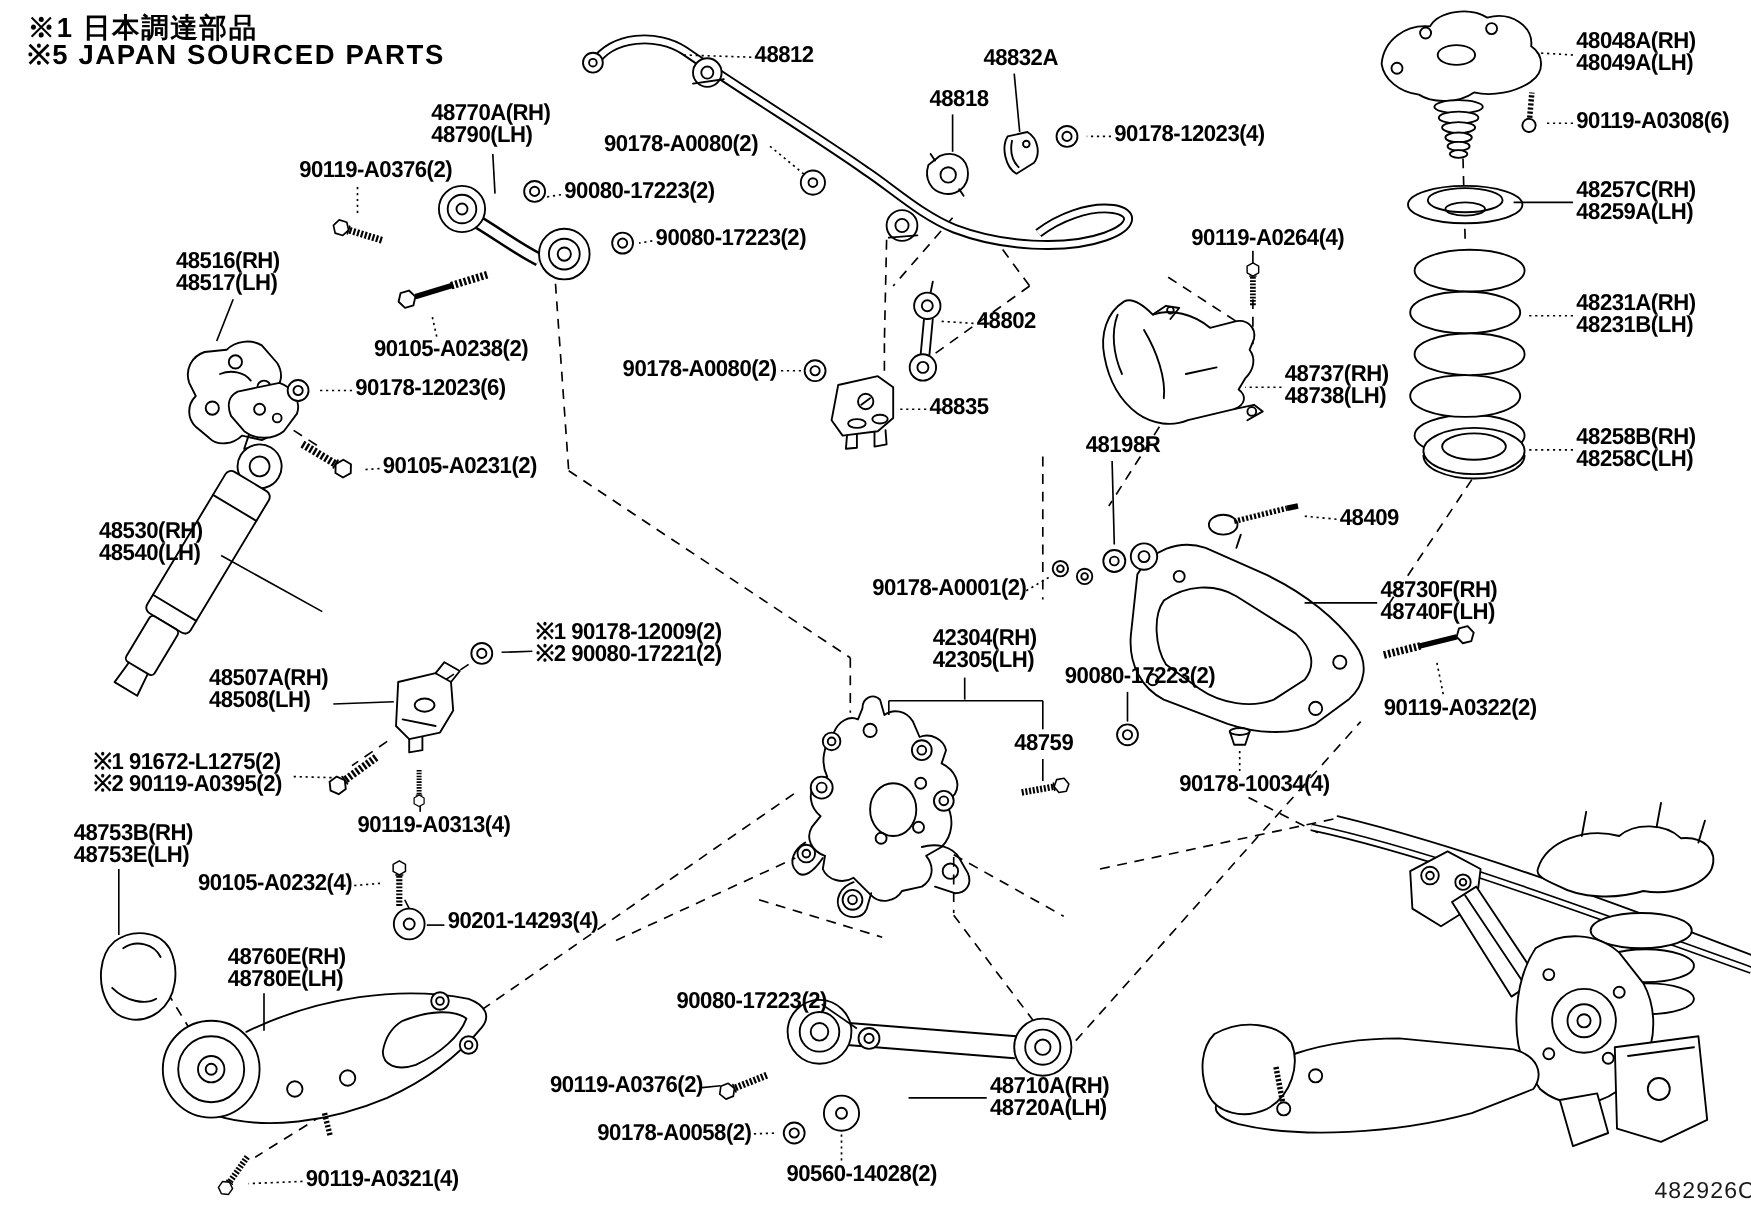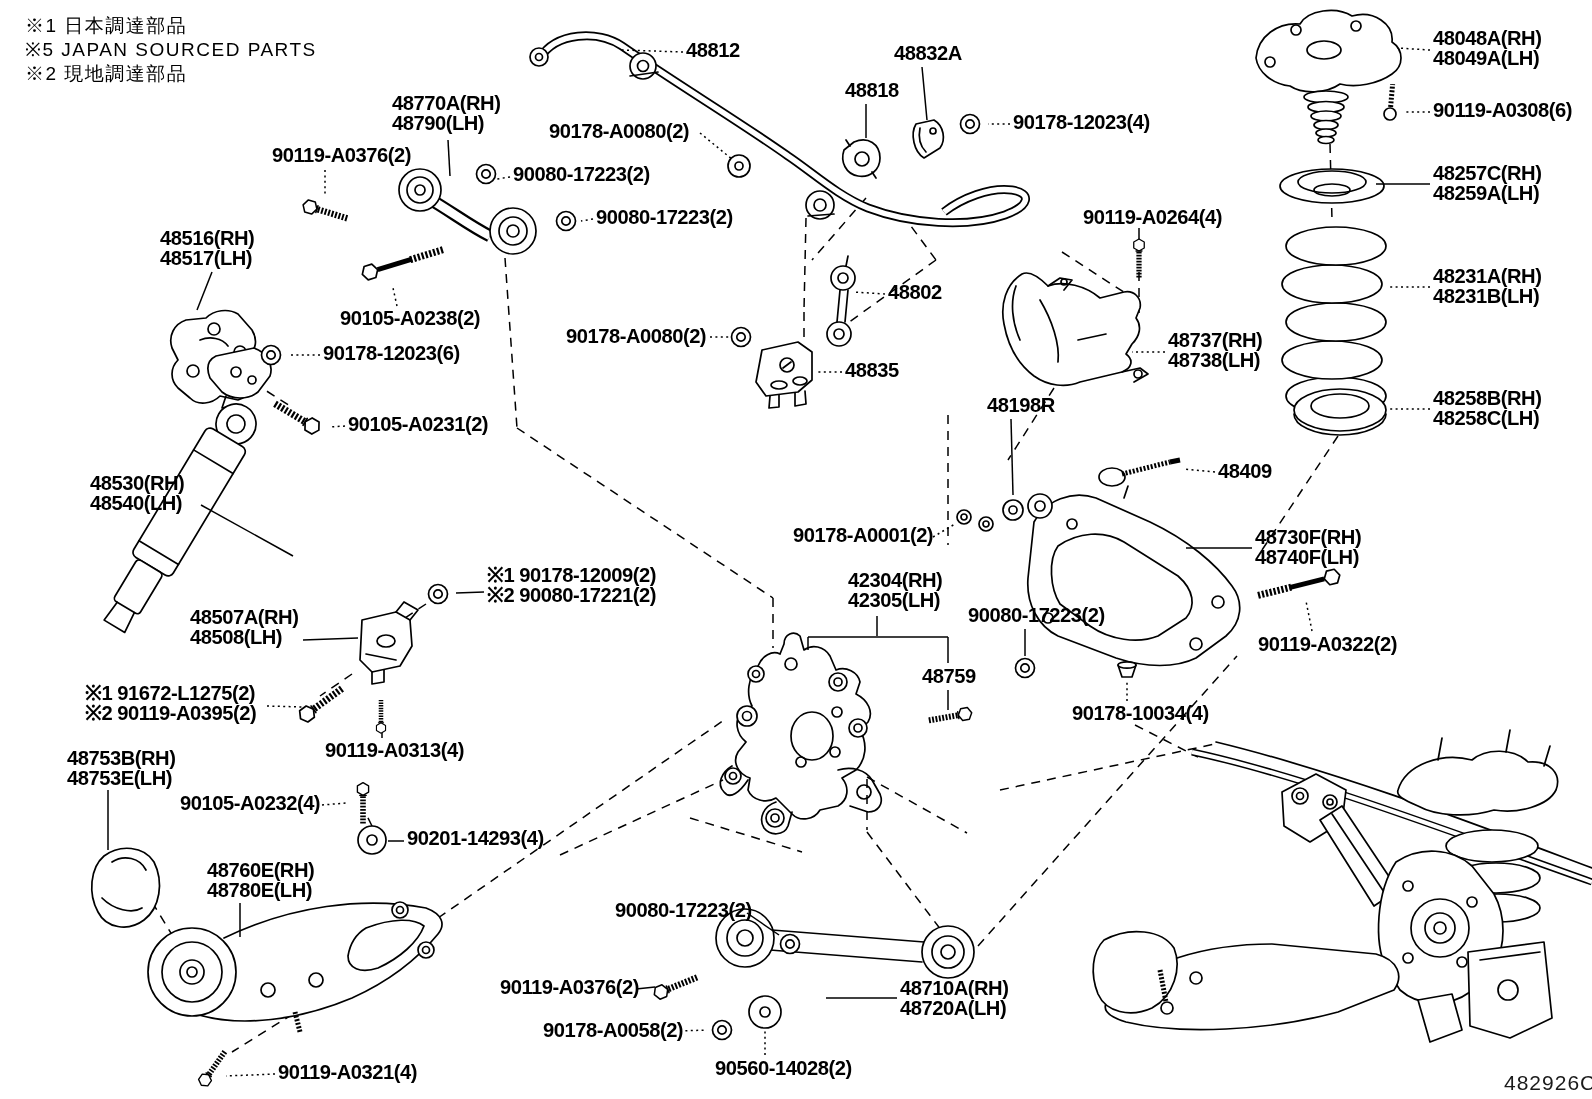--- a/index.html
+++ b/index.html
@@ -11,22 +11,22 @@
   .t1{stroke:#000;fill:none;}
   .t2{stroke:#fff;fill:none;}
   .dash{stroke:#000;stroke-width:1.5;fill:none;stroke-dasharray:9 7;}
   .lead{stroke:#000;stroke-width:1.5;fill:none;}
   .lead.dotted{stroke-dasharray:2 3.4;}
   .thread{stroke:#000;stroke-width:7;stroke-dasharray:2.2 1.8;fill:none;}
   .thread2{stroke:#000;stroke-width:5;stroke-dasharray:2 1.7;fill:none;}
   .shank{stroke:#000;stroke-width:5;fill:none;}
   .plabel{position:absolute;font-weight:bold;font-size:21px;line-height:20px;
           letter-spacing:-0.5px;white-space:nowrap;transform:scaleX(0.96);transform-origin:0 0;}
-  #notes{position:absolute;left:25px;top:14px;font-size:19px;line-height:24px;
-         letter-spacing:1.5px;font-weight:400;}
+  #notes{position:absolute;left:25px;top:14px;font-size:25px;line-height:24px;
+         letter-spacing:1.5px;font-weight:700;}
   #notes div{white-space:nowrap;}
   #code{position:absolute;left:1504px;top:1071px;font-size:21px;letter-spacing:1px;color:#1a1a1a;}
 </style>
 </head>
 <body>
 
 <div id="stage">
 
   <svg id="art" width="1592" height="1099" viewBox="0 0 1592 1099" xmlns="http://www.w3.org/2000/svg">
     <defs>
@@ -415,21 +415,20 @@
       <use href="#bolt" transform="translate(965,714) rotate(170) scale(0.85)"></use>
       <use href="#bolt" transform="translate(1139,245) rotate(90) scale(0.75)"></use>
       <use href="#bolt-l" transform="translate(370,272) rotate(-17) scale(1)"></use>
       <use href="#bolt-l" transform="translate(1332,577) rotate(166) scale(1)"></use>
       <use href="#bolt-sm" transform="translate(1390,114) rotate(-85) scale(1)"></use>
     </svg>
 
   <div id="notes">
       <div>※1 日本調達部品</div>
       <div>※5 JAPAN SOURCED PARTS</div>
-      <div>※2 現地調達部品</div>
     </div>
 
   <div id="code">482926C</div>
 
 <div class="plabel" style="left: 686px; top: 40px;">
       <div>48812</div>
     </div>
     <div class="plabel" style="left: 894px; top: 43px;">
       <div>48832A</div>
     </div>

